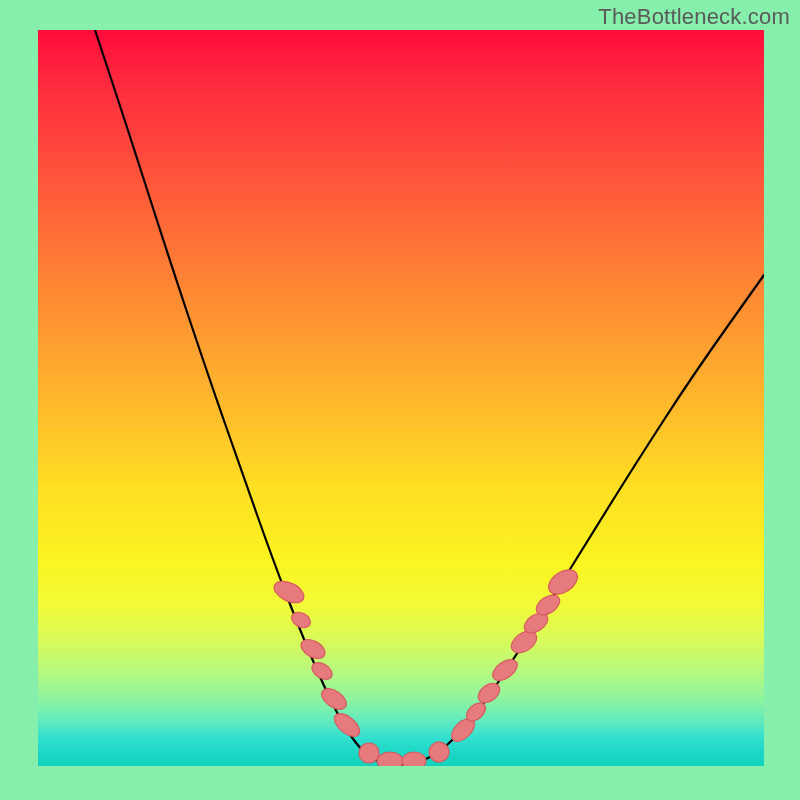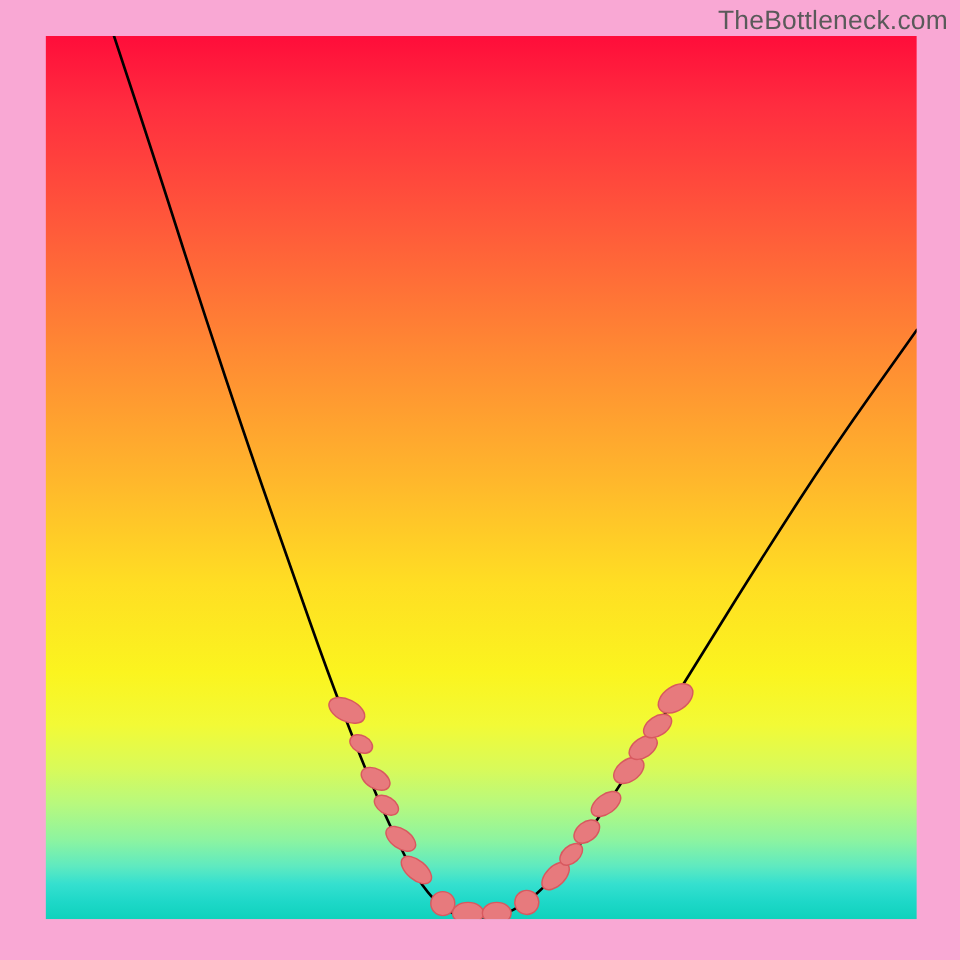--- a/index.html
+++ b/index.html
@@ -8,21 +8,21 @@
     width: 800px;
     height: 800px;
     background: #000;
     font-family: Arial, Helvetica, sans-serif;
     overflow: hidden;
   }
   .stage {
     position: relative;
     width: 800px;
     height: 800px;
-    background: #f9a8d4;
+    background: #86efac;
   }
   .watermark {
     position: absolute;
     top: 4px;
     right: 10px;
     color: #5a5a5a;
     font-size: 22px;
     font-weight: 500;
     letter-spacing: 0.2px;
   }

